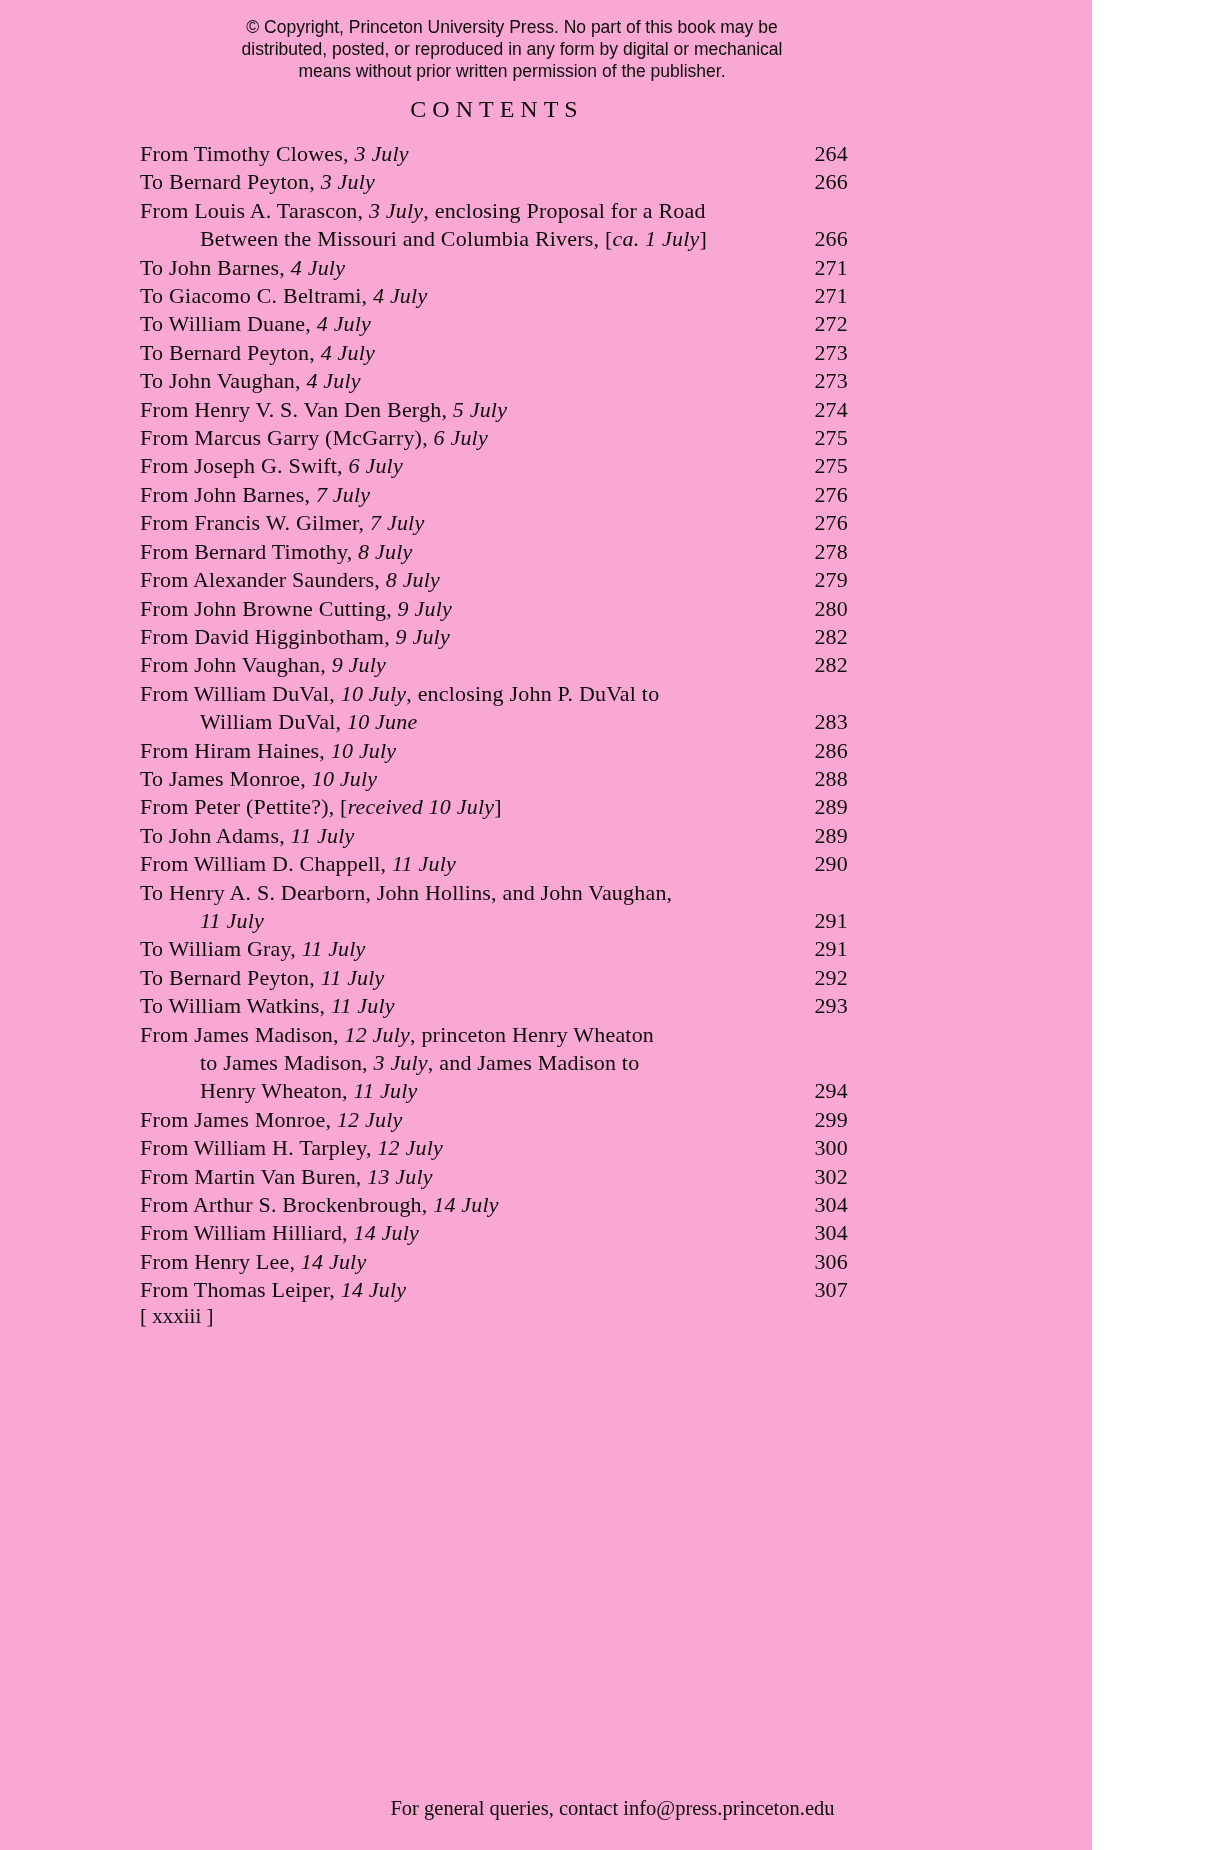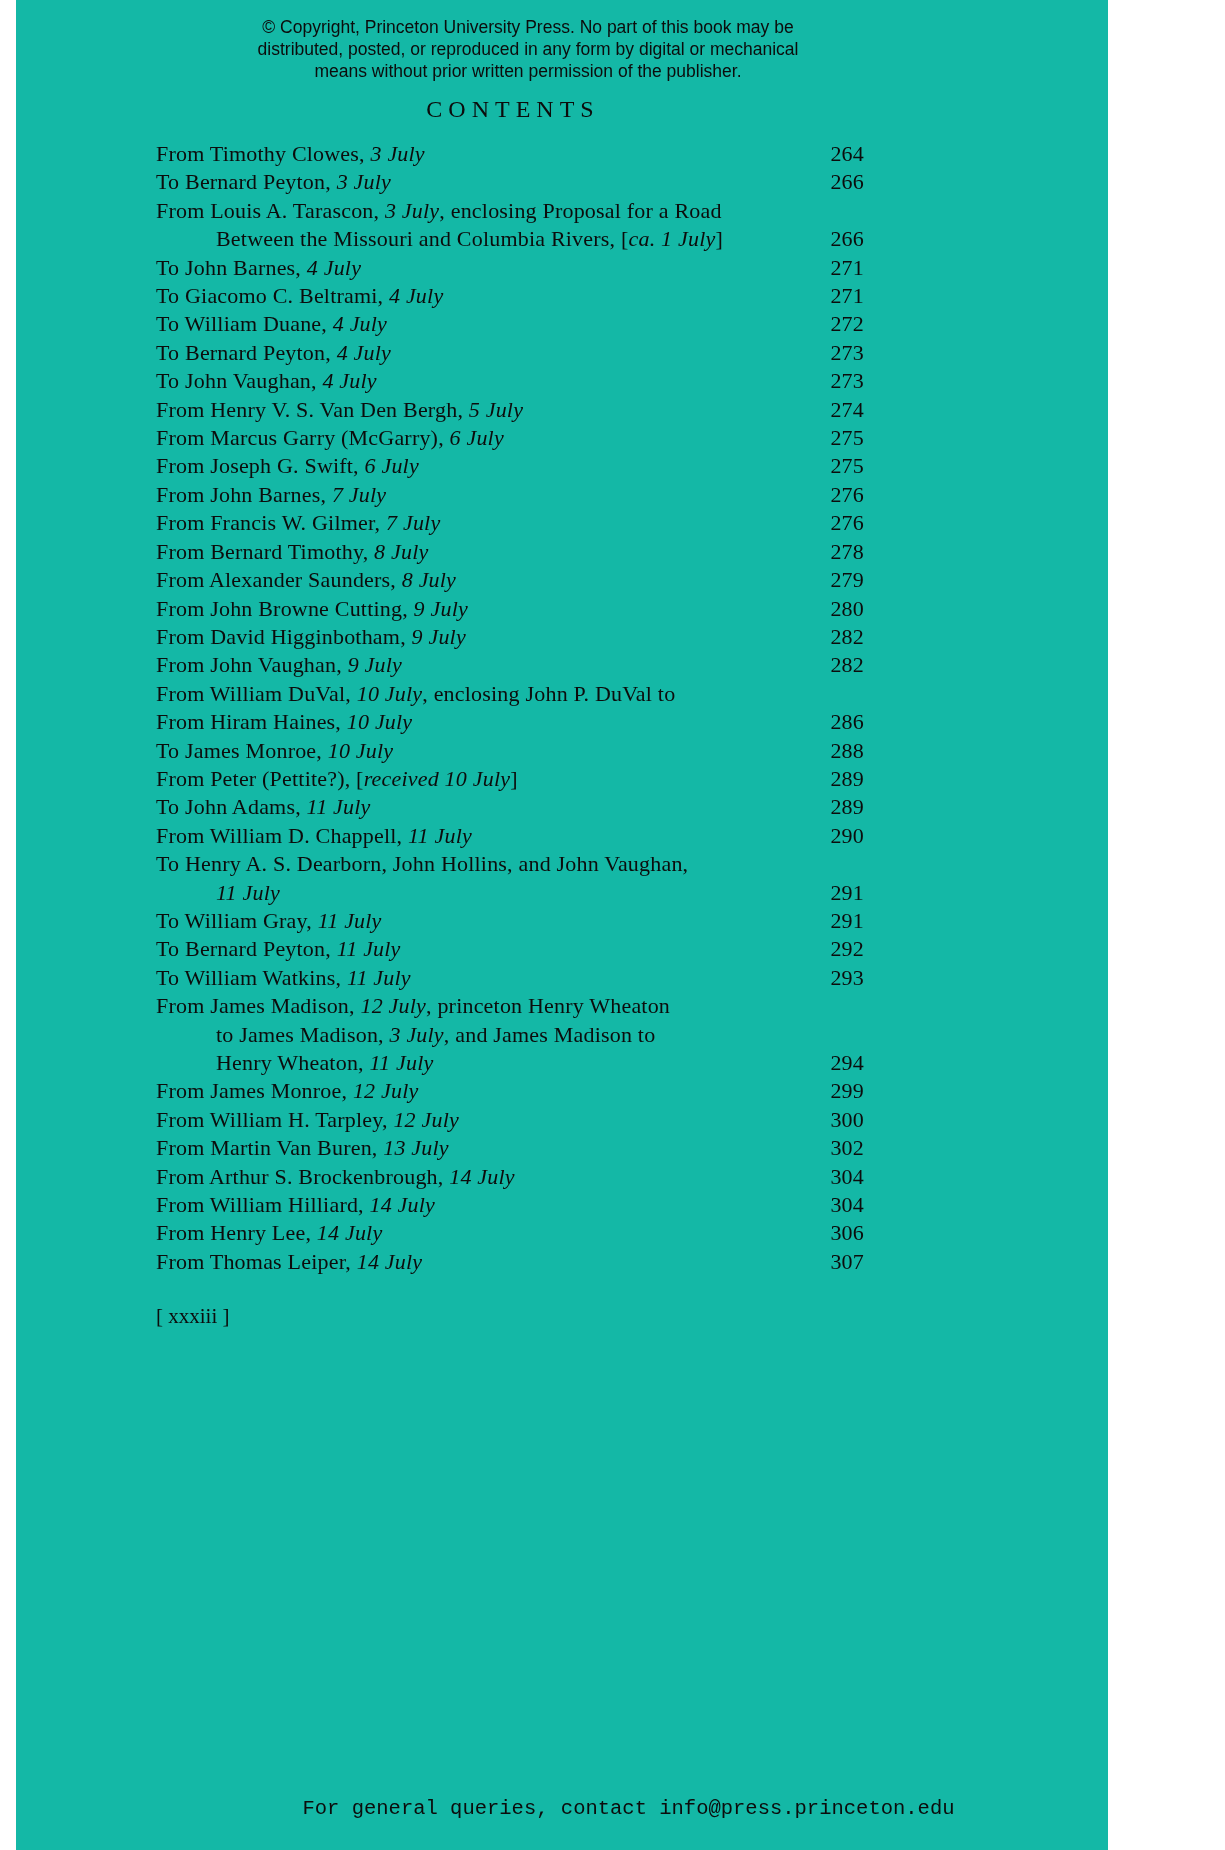--- a/index.html
+++ b/index.html
@@ -1,24 +1,23 @@
 <!DOCTYPE html>
 <html><head>
 <meta charset="utf-8">
 <style>
   html, body { margin: 0; padding: 0; background: #ffffff; }
   .page {
     position: relative;
     width: 1092px;
     height: 1850px;
-    background: #14b8a6;
+    background: #f9a8d4;
     color: #111111;
     font-family: "Liberation Serif", serif;
     overflow: hidden;
-    margin-left: 16px;
   }
   .copyright {
     position: absolute;
     top: 16px;
     left: 0;
     width: 1024px;
     text-align: center;
     font-family: "Liberation Sans", sans-serif;
     font-size: 17.5px;
     line-height: 22px;
@@ -58,21 +57,21 @@
     text-align: left;
     font-size: 21px;
     color: #0c0c0c;
   }
   .query-footer {
     position: absolute;
     top: 1797px;
     left: 0;
     width: 1225px;
     text-align: center;
-    font-family: Liberation Mono, monospace;
+    font-family: Liberation Serif, serif;
     font-size: 20.5px;
     color: #0c0c0c;
   }
 </style>
 </head>
 <body>
 
 <div class="page">
 
   <div class="copyright">
@@ -97,20 +96,21 @@
       <div class="toc-line"><span class="text"><span>From Marcus Garry (McGarry), </span><em>6 July</em></span><span class="pg">275</span></div>
       <div class="toc-line"><span class="text"><span>From Joseph G. Swift, </span><em>6 July</em></span><span class="pg">275</span></div>
       <div class="toc-line"><span class="text"><span>From John Barnes, </span><em>7 July</em></span><span class="pg">276</span></div>
       <div class="toc-line"><span class="text"><span>From Francis W. Gilmer, </span><em>7 July</em></span><span class="pg">276</span></div>
       <div class="toc-line"><span class="text"><span>From Bernard Timothy, </span><em>8 July</em></span><span class="pg">278</span></div>
       <div class="toc-line"><span class="text"><span>From Alexander Saunders, </span><em>8 July</em></span><span class="pg">279</span></div>
       <div class="toc-line"><span class="text"><span>From John Browne Cutting, </span><em>9 July</em></span><span class="pg">280</span></div>
       <div class="toc-line"><span class="text"><span>From David Higginbotham, </span><em>9 July</em></span><span class="pg">282</span></div>
       <div class="toc-line"><span class="text"><span>From John Vaughan, </span><em>9 July</em></span><span class="pg">282</span></div>
       <div class="toc-line"><span class="text"><span>From William DuVal, </span><em>10 July</em><span>, enclosing John P. DuVal to</span></span></div>
+      <div class="toc-line indent"><span class="text"><span>William DuVal, </span><em>10 June</em></span><span class="pg">283</span></div>
       <div class="toc-line"><span class="text"><span>From Hiram Haines, </span><em>10 July</em></span><span class="pg">286</span></div>
       <div class="toc-line"><span class="text"><span>To James Monroe, </span><em>10 July</em></span><span class="pg">288</span></div>
       <div class="toc-line"><span class="text"><span>From Peter (Pettite?), [</span><em>received 10 July</em><span>]</span></span><span class="pg">289</span></div>
       <div class="toc-line"><span class="text"><span>To John Adams, </span><em>11 July</em></span><span class="pg">289</span></div>
       <div class="toc-line"><span class="text"><span>From William D. Chappell, </span><em>11 July</em></span><span class="pg">290</span></div>
       <div class="toc-line"><span class="text"><span>To Henry A. S. Dearborn, John Hollins, and John Vaughan,</span></span></div>
       <div class="toc-line indent"><span class="text"><em>11 July</em></span><span class="pg">291</span></div>
       <div class="toc-line"><span class="text"><span>To William Gray, </span><em>11 July</em></span><span class="pg">291</span></div>
       <div class="toc-line"><span class="text"><span>To Bernard Peyton, </span><em>11 July</em></span><span class="pg">292</span></div>
       <div class="toc-line"><span class="text"><span>To William Watkins, </span><em>11 July</em></span><span class="pg">293</span></div>

